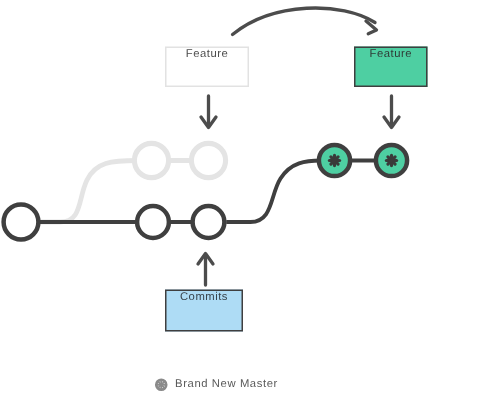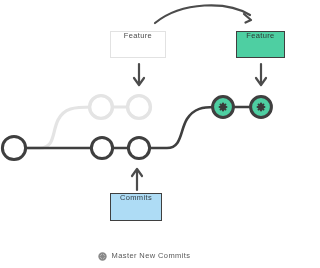--- a/index.html
+++ b/index.html
@@ -177,16 +177,16 @@
   </div>
 
   <div class="legend">
     <svg class="legend-icon" viewBox="0 0 12 12">
       <circle cx="6" cy="6" r="4.4" fill="none" stroke="#8a8a8a" stroke-width="2.4"></circle>
       <line x1="2.1" y1="6" x2="9.9" y2="6" stroke="#8a8a8a" stroke-width="1.7" stroke-linecap="round"></line>
       <line x1="6" y1="2.1" x2="6" y2="9.9" stroke="#8a8a8a" stroke-width="1.7" stroke-linecap="round"></line>
       <line x1="3.2" y1="3.2" x2="8.8" y2="8.8" stroke="#8a8a8a" stroke-width="1.7" stroke-linecap="round"></line>
       <line x1="3.2" y1="8.8" x2="8.8" y2="3.2" stroke="#8a8a8a" stroke-width="1.7" stroke-linecap="round"></line>
     </svg>
-    <span class="legend-text">Master New Commits</span>
+    <span class="legend-text">Brand New Master</span>
   </div>
 
 </div>
 
 </body></html>

